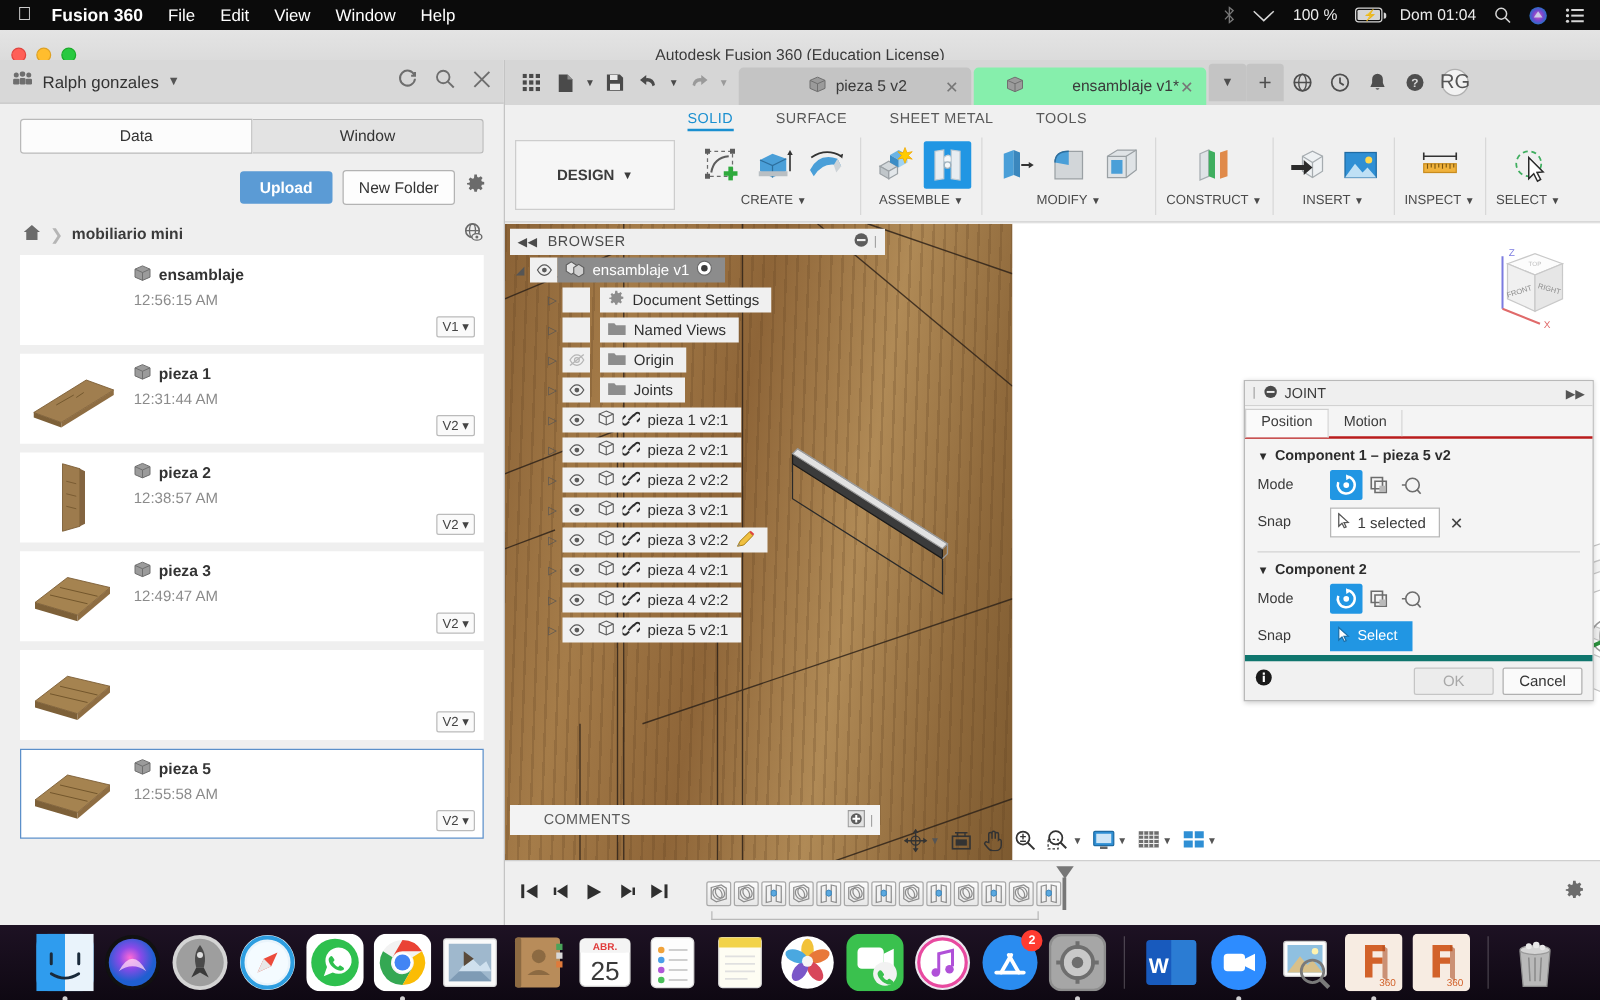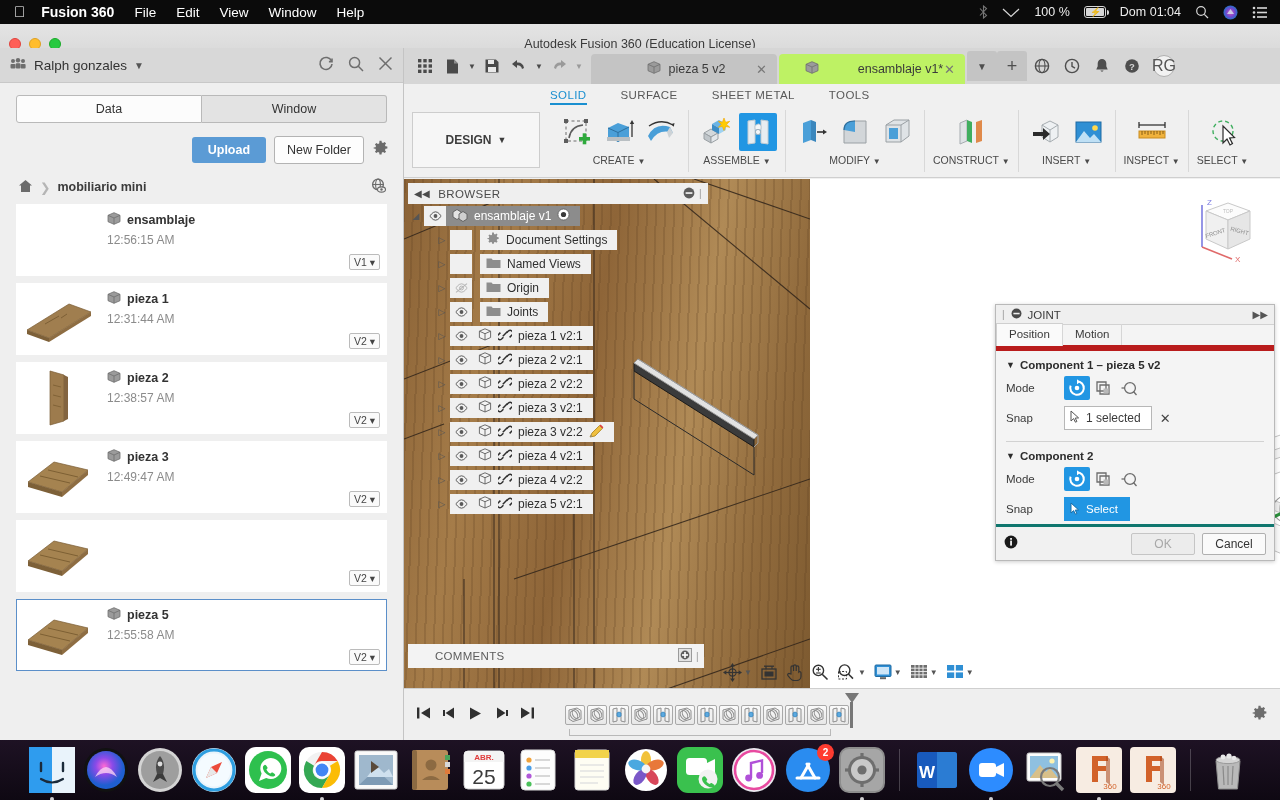--- a/index.html
+++ b/index.html
@@ -67,21 +67,21 @@
   .dtime { font-size: 12px; color: #8b8b8b; margin-top: 5px; }
   .vbadge { position: absolute; right: 6px; bottom: 5px; font-size: 10.5px; color: #444; border: 1px solid #bbb; background:#fafafa; padding: 1px 4px; border-radius: 2px; }
 
   
   .fapp { position: absolute; left: 404px; top: 24px; right: 0; bottom: 0; background: #f0f0f0; }
 
   .tabbar { height: 36px; background: #d6d6d6; display: flex; align-items: flex-end; position: relative; }
   .qtools { display: flex; align-items: center; gap: 1px; height: 36px; padding: 0 6px 0 8px; }
   .qt { width: 26px; height: 26px; display: flex; align-items: center; justify-content: center; color: #4a4a4a; font-size: 14px;}
   .ftab { height: 30px; display: flex; align-items: center; gap: 8px; padding: 0 12px 0 16px; font-size: 12.5px; color: #3a3a3a; background: #c4c4c4; border-radius: 4px 4px 0 0; margin-right: 2px; min-width: 186px; justify-content: center; position: relative;}
-  .ftab.active { background: #bef264; gap: 39px; }
+  .ftab.active { background: #86efac; gap: 39px; }
   .ftab .x { position: absolute; right: 10px; color: #777; font-size: 13px; }
   .tabbtns { display: flex; align-items: center; height: 36px; }
   .tb { width: 30px; height: 30px; display: flex; align-items: center; justify-content: center; color: #4e4e4e; font-size: 14px;}
   .tb.box { background: #c4c4c4; height:30px; border-radius: 3px 3px 0 0;}
   .avatar { width: 22px; height: 22px; border-radius: 50%; background: #f2f2f2; border: 1px solid #b0b0b0; font-size: 16px; color: #555; display: flex; align-items: center; justify-content: center; margin: 0 8px 0 6px; }
 
   .ribtabs { height: 26px; display: flex; align-items: center; padding-left: 146px; gap: 34px; background:#f0f0f0;}
   .ribtab { font-size: 11.5px; color: #585858; letter-spacing: .4px; padding-bottom: 4px; }
   .ribtab.active { color: #1a8fd0; border-bottom: 2px solid #1a8fd0; padding-bottom:2px;}
 
@@ -110,32 +110,32 @@
   .trow .chev { width: 16px; text-align: center; color: #555; font-size: 9px; }
   .trow .eye { width: 22px; text-align: center; color: #5a5a5a; font-size: 11px; background:#f0f0f0; height:20px; display:flex;align-items:center;justify-content:center;}
   .trow .pill { background: #f0f0f0; height: 20px; display: flex; align-items: center; padding-right: 10px; gap: 6px; }
   .trow .pill.selrow { background: #8c8c8c; color: #fff; }
   .trow .label { white-space: nowrap; }
 
   
   .jdlg { position: absolute; right: 5px; top: 125px; width: 280px; background: #f4f4f4; border: 1px solid #b9b9b9; box-shadow: 0 1px 4px rgba(0,0,0,.2); }
   .jhead { height: 20px; display: flex; align-items: center; gap: 6px; padding: 0 6px; background: #efefef; border-bottom: 1px solid #d2d2d2; font-size: 11.5px; color: #3c3c3c; }
   .jhead .arrow { margin-left: auto; color: #555; font-size: 10px; }
-  .jtabs { height: 26px; display: flex; align-items: flex-end; border-bottom: 6px solid #b91c1c; background: #f4f4f4;}
+  .jtabs { height: 26px; display: flex; align-items: flex-end; border-bottom: 2px solid #b91c1c; background: #f4f4f4;}
   .jtab { font-size: 11.5px; color: #3b3b3b; padding: 4px 12px 5px 12px; border-right: 1px solid #d6d6d6; }
   .jtab.active { background: #fafafa; border-top: 1px solid #cfcfcf; border-left: 1px solid #cfcfcf; margin-bottom: -1px; padding-bottom: 6px;}
   .jsec { font-size: 11.5px; font-weight: bold; color: #2c2c2c; padding: 8px 0 2px 10px; display:flex; align-items:center; gap:5px;}
   .jrow { display: flex; align-items: center; height: 30px; padding-left: 10px; font-size: 11.5px; color: #3a3a3a; }
   .jrow .lbl { width: 58px; }
   .mbtn { width: 26px; height: 24px; display: flex; align-items: center; justify-content: center; border-radius: 2px; }
   .mbtn.on { background: #2196e3; }
   .snapbox { border: 1px solid #b7b7b7; background: #fff; height: 24px; display: flex; align-items: center; gap: 5px; padding: 0 10px 0 5px; font-size: 12px; }
   .snapsel { background: #2196e3; color: #fff; height: 24px; display: flex; align-items: center; gap: 5px; padding: 0 12px 0 6px; font-size: 11.5px; }
   .jsepline { height: 1px; background: #d2d2d2; margin: 8px 10px 0 10px; }
-  .jfoot { height: 36px; display: flex; align-items: center; padding: 0 8px; border-top: 3px solid #0f766e; background:#f1f1f1;}
+  .jfoot { height: 36px; display: flex; align-items: center; padding: 0 8px; border-top: 5px solid #0f766e; background:#f1f1f1;}
   .jfoot .ok { margin-left: auto; width: 64px; height: 22px; border: 1px solid #c5c5c5; background: #ececec; color: #a8a8a8; font-size: 12px; display: flex; align-items: center; justify-content: center; border-radius:2px;}
   .jfoot .cancel { margin-left: 7px; width: 64px; height: 22px; border: 1px solid #b0b0b0; background: #fafafa; color: #333; font-size: 12px; display: flex; align-items: center; justify-content: center; border-radius:2px;}
 
   
   .comments { position: absolute; left: 4px; bottom: 20px; width: 296px; height: 24px; background: #f3f3f3; display: flex; align-items: center; padding: 0 5px; font-size: 11.5px; color: #5c5c5c; letter-spacing:.3px;}
   .comments .rgt { margin-left: auto; display: flex; align-items: center; gap: 4px; }
   .navbar { position: absolute; left: 316px; bottom: 3px; height: 26px; display: flex; align-items: center; gap: 2px; }
   .nb { height: 24px; display: flex; align-items: center; gap: 2px; padding: 0 3px; color: #404040; font-size: 14px; }
   .cap { font-size: 8px; color: #555; }
 

